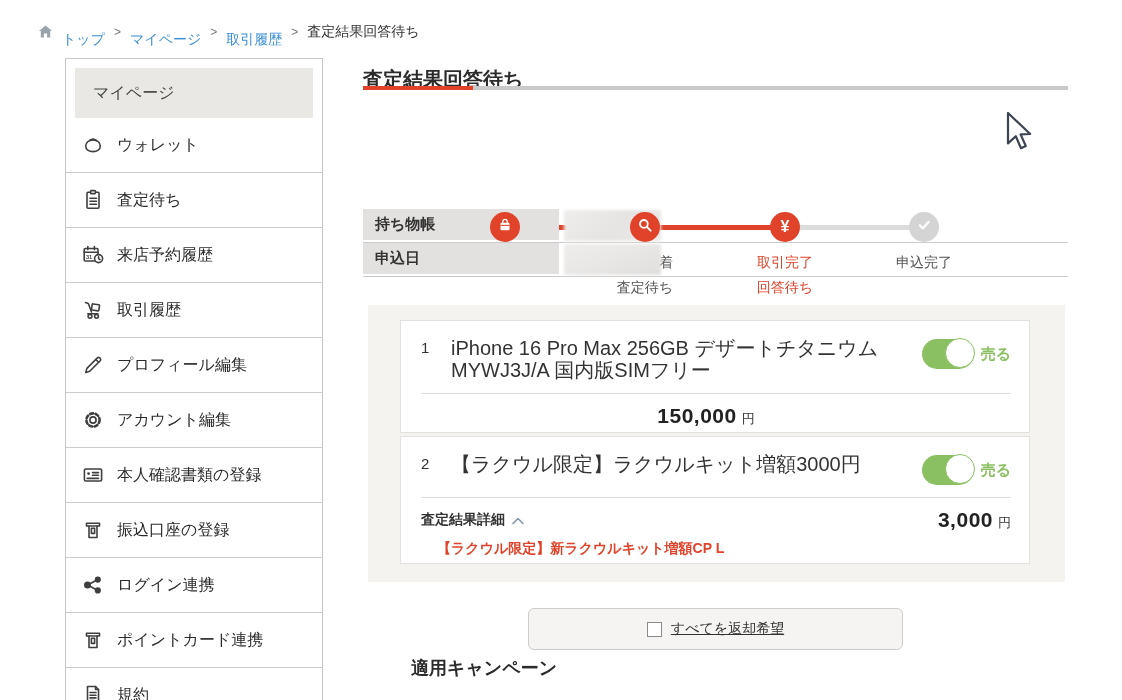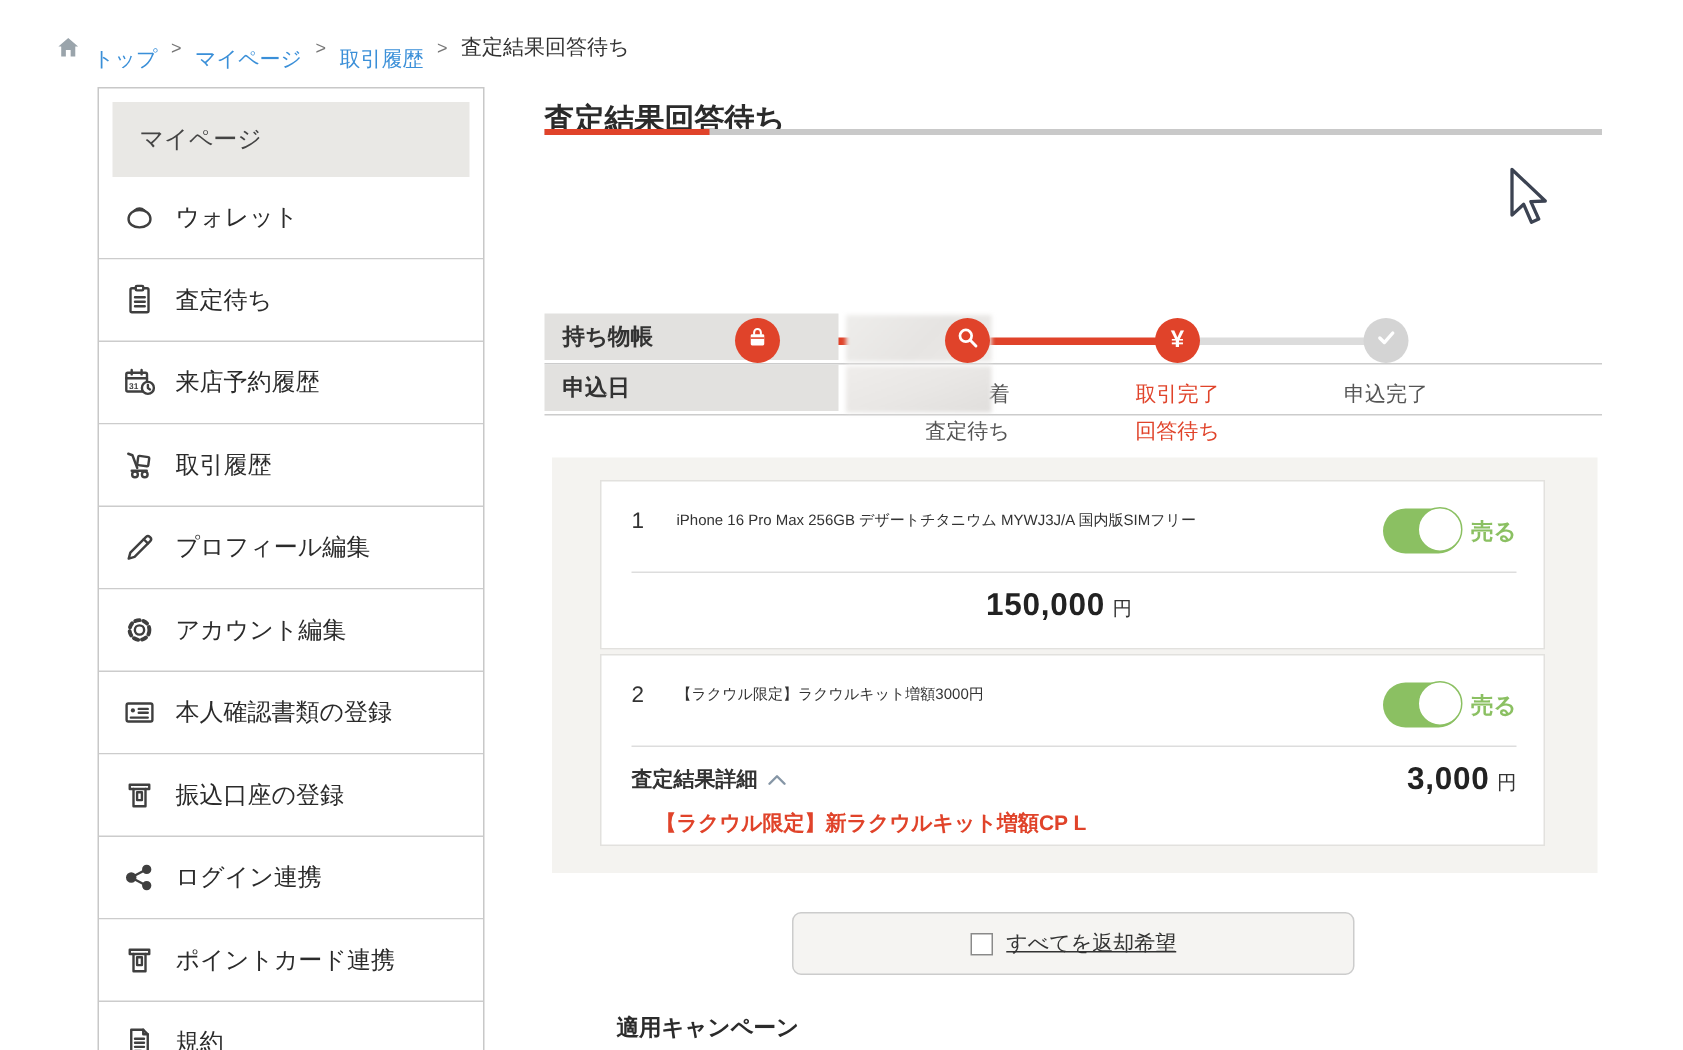--- a/index.html
+++ b/index.html
@@ -47,40 +47,40 @@
   .info-label{position:absolute;left:0;top:0;width:196px;height:31px;background:#e2e1df;display:flex;align-items:center;padding-left:12px;box-sizing:border-box;font-size:15px;font-weight:bold;color:#333;}
   .redact{position:absolute;left:201px;top:1px;width:97px;height:31px;background:linear-gradient(135deg,#eeedeb 0%,#e6e4e2 55%,#eceae8 100%);filter:blur(1.5px);}
   .redact.r2{background:linear-gradient(160deg,#efedeb 0%,#e9e7e5 50%,#e0dedc 100%);}
   
   .items-panel{position:absolute;top:305px;left:5px;width:697px;height:277px;background:#f4f3f0;}
   .item-card{position:absolute;left:32px;width:630px;background:#fff;border:1px solid #e2e1de;box-sizing:border-box;}
   .card-1{top:15px;height:113px;}
   .card-2{top:131px;height:128px;}
   .card-head{display:flex;align-items:flex-start;padding:16px 18px 0 20px;}
   .item-num{font-size:15px;color:#333;width:22px;flex:0 0 22px;padding-top:2px;}
-  .item-name{font-size:10px;color:#333;line-height:22px;width:452px;padding-left:8px;}
+  .item-name{font-size:20px;color:#333;line-height:22px;width:452px;padding-left:8px;}
   .toggle-wrap{margin-left:auto;display:flex;align-items:center;gap:7px;padding-top:2px;}
   .toggle{width:52px;height:30px;border-radius:15px;background:#8bc062;position:relative;cursor:pointer;}
   .toggle .knob{position:absolute;right:-1px;top:-1px;width:30px;height:30px;border-radius:50%;background:#fff;border:1.5px solid #8bc062;box-sizing:border-box;}
   .toggle-label{font-size:15px;font-weight:bold;color:#8bc062;}
   .card-divider{border:none;border-top:1px solid #ddd;margin:12px 18px 0 20px;}
   .price-row{text-align:center;padding:10px 18px 0 0;}
   .price{font-size:21px;font-weight:bold;color:#222;letter-spacing:.5px;}
   .price-unit{font-size:13px;color:#333;margin-left:5px;}
   .detail-price-row{display:flex;align-items:center;padding:10px 18px 0 20px;}
   .detail-toggle{display:flex;align-items:flex-start;gap:7px;cursor:pointer;}
   .detail-label{font-size:14px;font-weight:bold;color:#333;}
   .chev{width:12px;height:8px;}
   .detail-price{margin-left:auto;}
   .campaign-line{padding:8px 18px 0 36px;font-size:14px;font-weight:bold;color:#e0432a;}
   
   .return-btn{position:absolute;top:608px;left:165px;width:375px;height:42px;background:#f5f4f2;border:1px solid #ccc;border-radius:6px;display:flex;align-items:center;justify-content:center;gap:9px;cursor:pointer;box-sizing:border-box;}
   .checkbox{width:15px;height:15px;border:1px solid #8a8a8a;background:#fff;box-sizing:border-box;}
   .return-label{font-size:14px;color:#333;text-decoration:underline;}
-  .campaign-heading{position:absolute;top:676px;left:48px;font-size:15px;font-weight:bold;color:#2b2b2b;}
+  .campaign-heading{position:absolute;top:656px;left:48px;font-size:18px;font-weight:bold;color:#2b2b2b;}
   
   .cursor{position:absolute;left:1005px;top:111px;z-index:50;pointer-events:none;}
 </style>
 </head>
 <body>
 
 <nav class="breadcrumb">
   <span class="home-ico">
     <svg width="15" height="15" viewBox="0 0 16 16">
         <path d="M8 1.5 L15 7.5 H13 V14.5 H9.7 V10 H6.3 V14.5 H3 V7.5 H1 Z" fill="#9aa4ab"></path>

